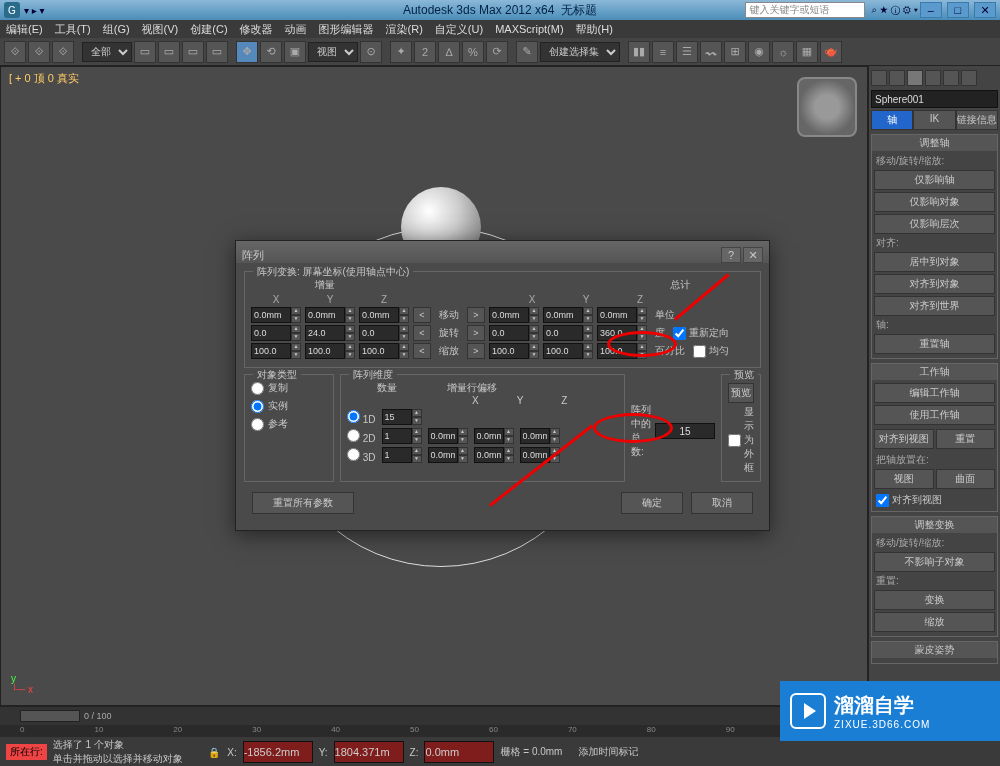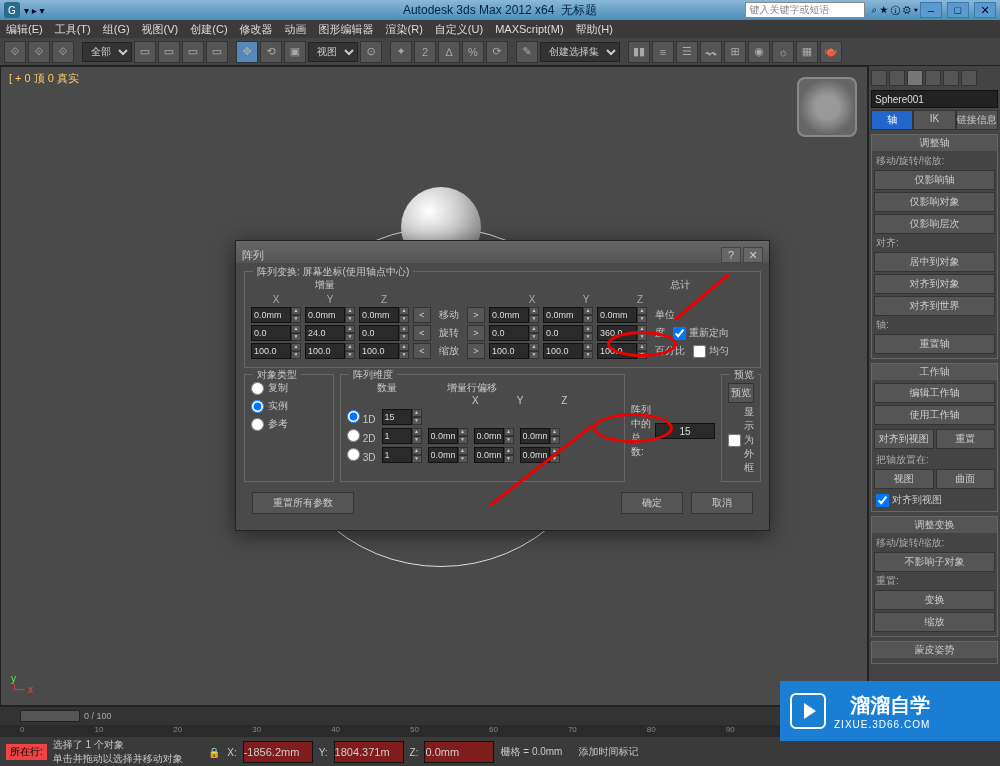--- a/index.html
+++ b/index.html
@@ -89,21 +89,21 @@
   .total-input{width:60px;height:16px;background:#2a2a2a;border:1px solid #111;color:#ddd;font-size:10px;text-align:center;}
 
   
   .redcircle{position:absolute;border:3px solid #e00;border-radius:50%;pointer-events:none;}
   .redline{position:absolute;background:#e00;height:3px;transform-origin:left center;pointer-events:none;}
 
   
   .watermark{position:absolute;bottom:25px;right:0;width:220px;height:60px;background:#1a7fd4;display:flex;align-items:center;padding:0 10px;gap:8px;}
   .watermark .logo{width:36px;height:36px;border:2px solid #fff;border-radius:6px;display:flex;align-items:center;justify-content:center;}
   .watermark .logo::before{content:"";border-left:12px solid #fff;border-top:8px solid transparent;border-bottom:8px solid transparent;margin-left:3px;}
-  .watermark .txt{color:#fff;text-align:right;}
+  .watermark .txt{color:#fff;}
   .watermark .txt .big{font-size:20px;font-weight:bold;}
   .watermark .txt .small{font-size:10px;letter-spacing:1px;}
 </style>
 </head>
 <body>
 
 <div class="titlebar">
   <div class="app-icon">G</div>
   <span style="font-size:10px;">▾ ▸ ▾</span>
   <div class="title"><span>Autodesk 3ds Max 2012 x64</span>&nbsp;&nbsp;<span>无标题</span></div>

